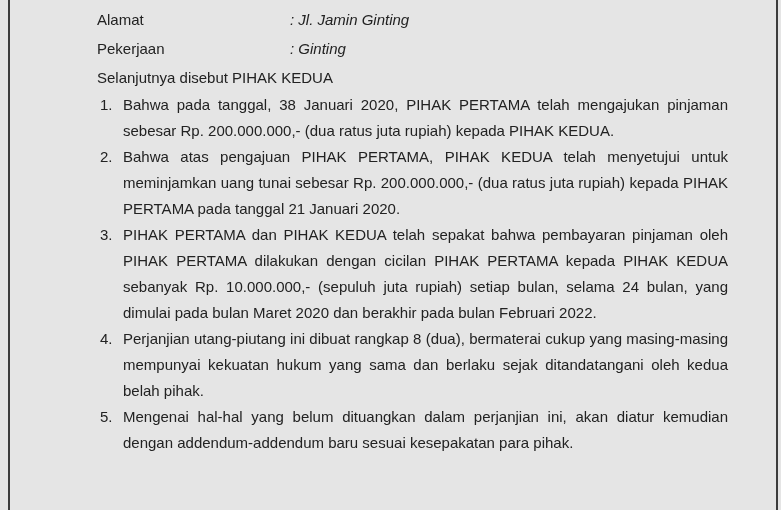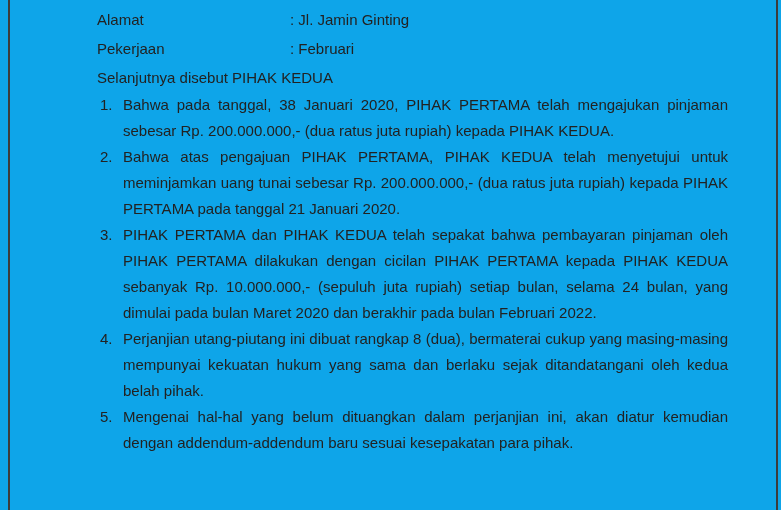--- a/index.html
+++ b/index.html
@@ -5,21 +5,21 @@
   * { margin: 0; padding: 0; box-sizing: border-box; }
   html, body {
     width: 781px; height: 510px;
     overflow: hidden;
     background: #fdfdfd;
     font-family: "Liberation Sans", sans-serif;
   }
   .page {
     position: relative;
     width: 781px; height: 510px;
-    background: #0ea5e9;
+    background: #e5e5e5;
     color: #222222;
     overflow: hidden;
   }
   .border-line {
     position: absolute;
     top: 0; bottom: 0;
     width: 2px;
     background: #3c3c3c;
   }
   .border-left  { left: 8px; }
@@ -33,21 +33,21 @@
     padding-top: 5px;
     padding-left: 47px;
   }
   .field-row {
     display: flex;
     height: 29px;
     line-height: 29px;
     font-size: 15px;
   }
   .field-label { width: 193px; flex: 0 0 193px; }
-  .field-value { flex: 1; }
+  .field-value { flex: 1; font-style: italic; }
   .closing-line {
     height: 29px;
     line-height: 29px;
     font-size: 15px;
   }
   .intro {
     margin-top: 28px;
     font-size: 15px;
     line-height: 26px;
   }
@@ -79,21 +79,21 @@
 
   <div class="content">
 
     <div class="header-fields">
       <div class="field-row">
         <span class="field-label">Alamat</span>
         <span class="field-value">: Jl. Jamin Ginting</span>
       </div>
       <div class="field-row">
         <span class="field-label">Pekerjaan</span>
-        <span class="field-value">: Februari</span>
+        <span class="field-value">: Ginting</span>
       </div>
       <div class="closing-line">Selanjutnya disebut PIHAK KEDUA</div>
     </div>
 
 
     <div class="clauses">
       <div class="clause">
         <span class="clause-number">1.</span>
         <span class="clause-text">Bahwa pada tanggal, 38 Januari 2020, PIHAK PERTAMA telah mengajukan pinjaman sebesar Rp. 200.000.000,- (dua ratus juta rupiah) kepada PIHAK KEDUA.</span>
       </div>

